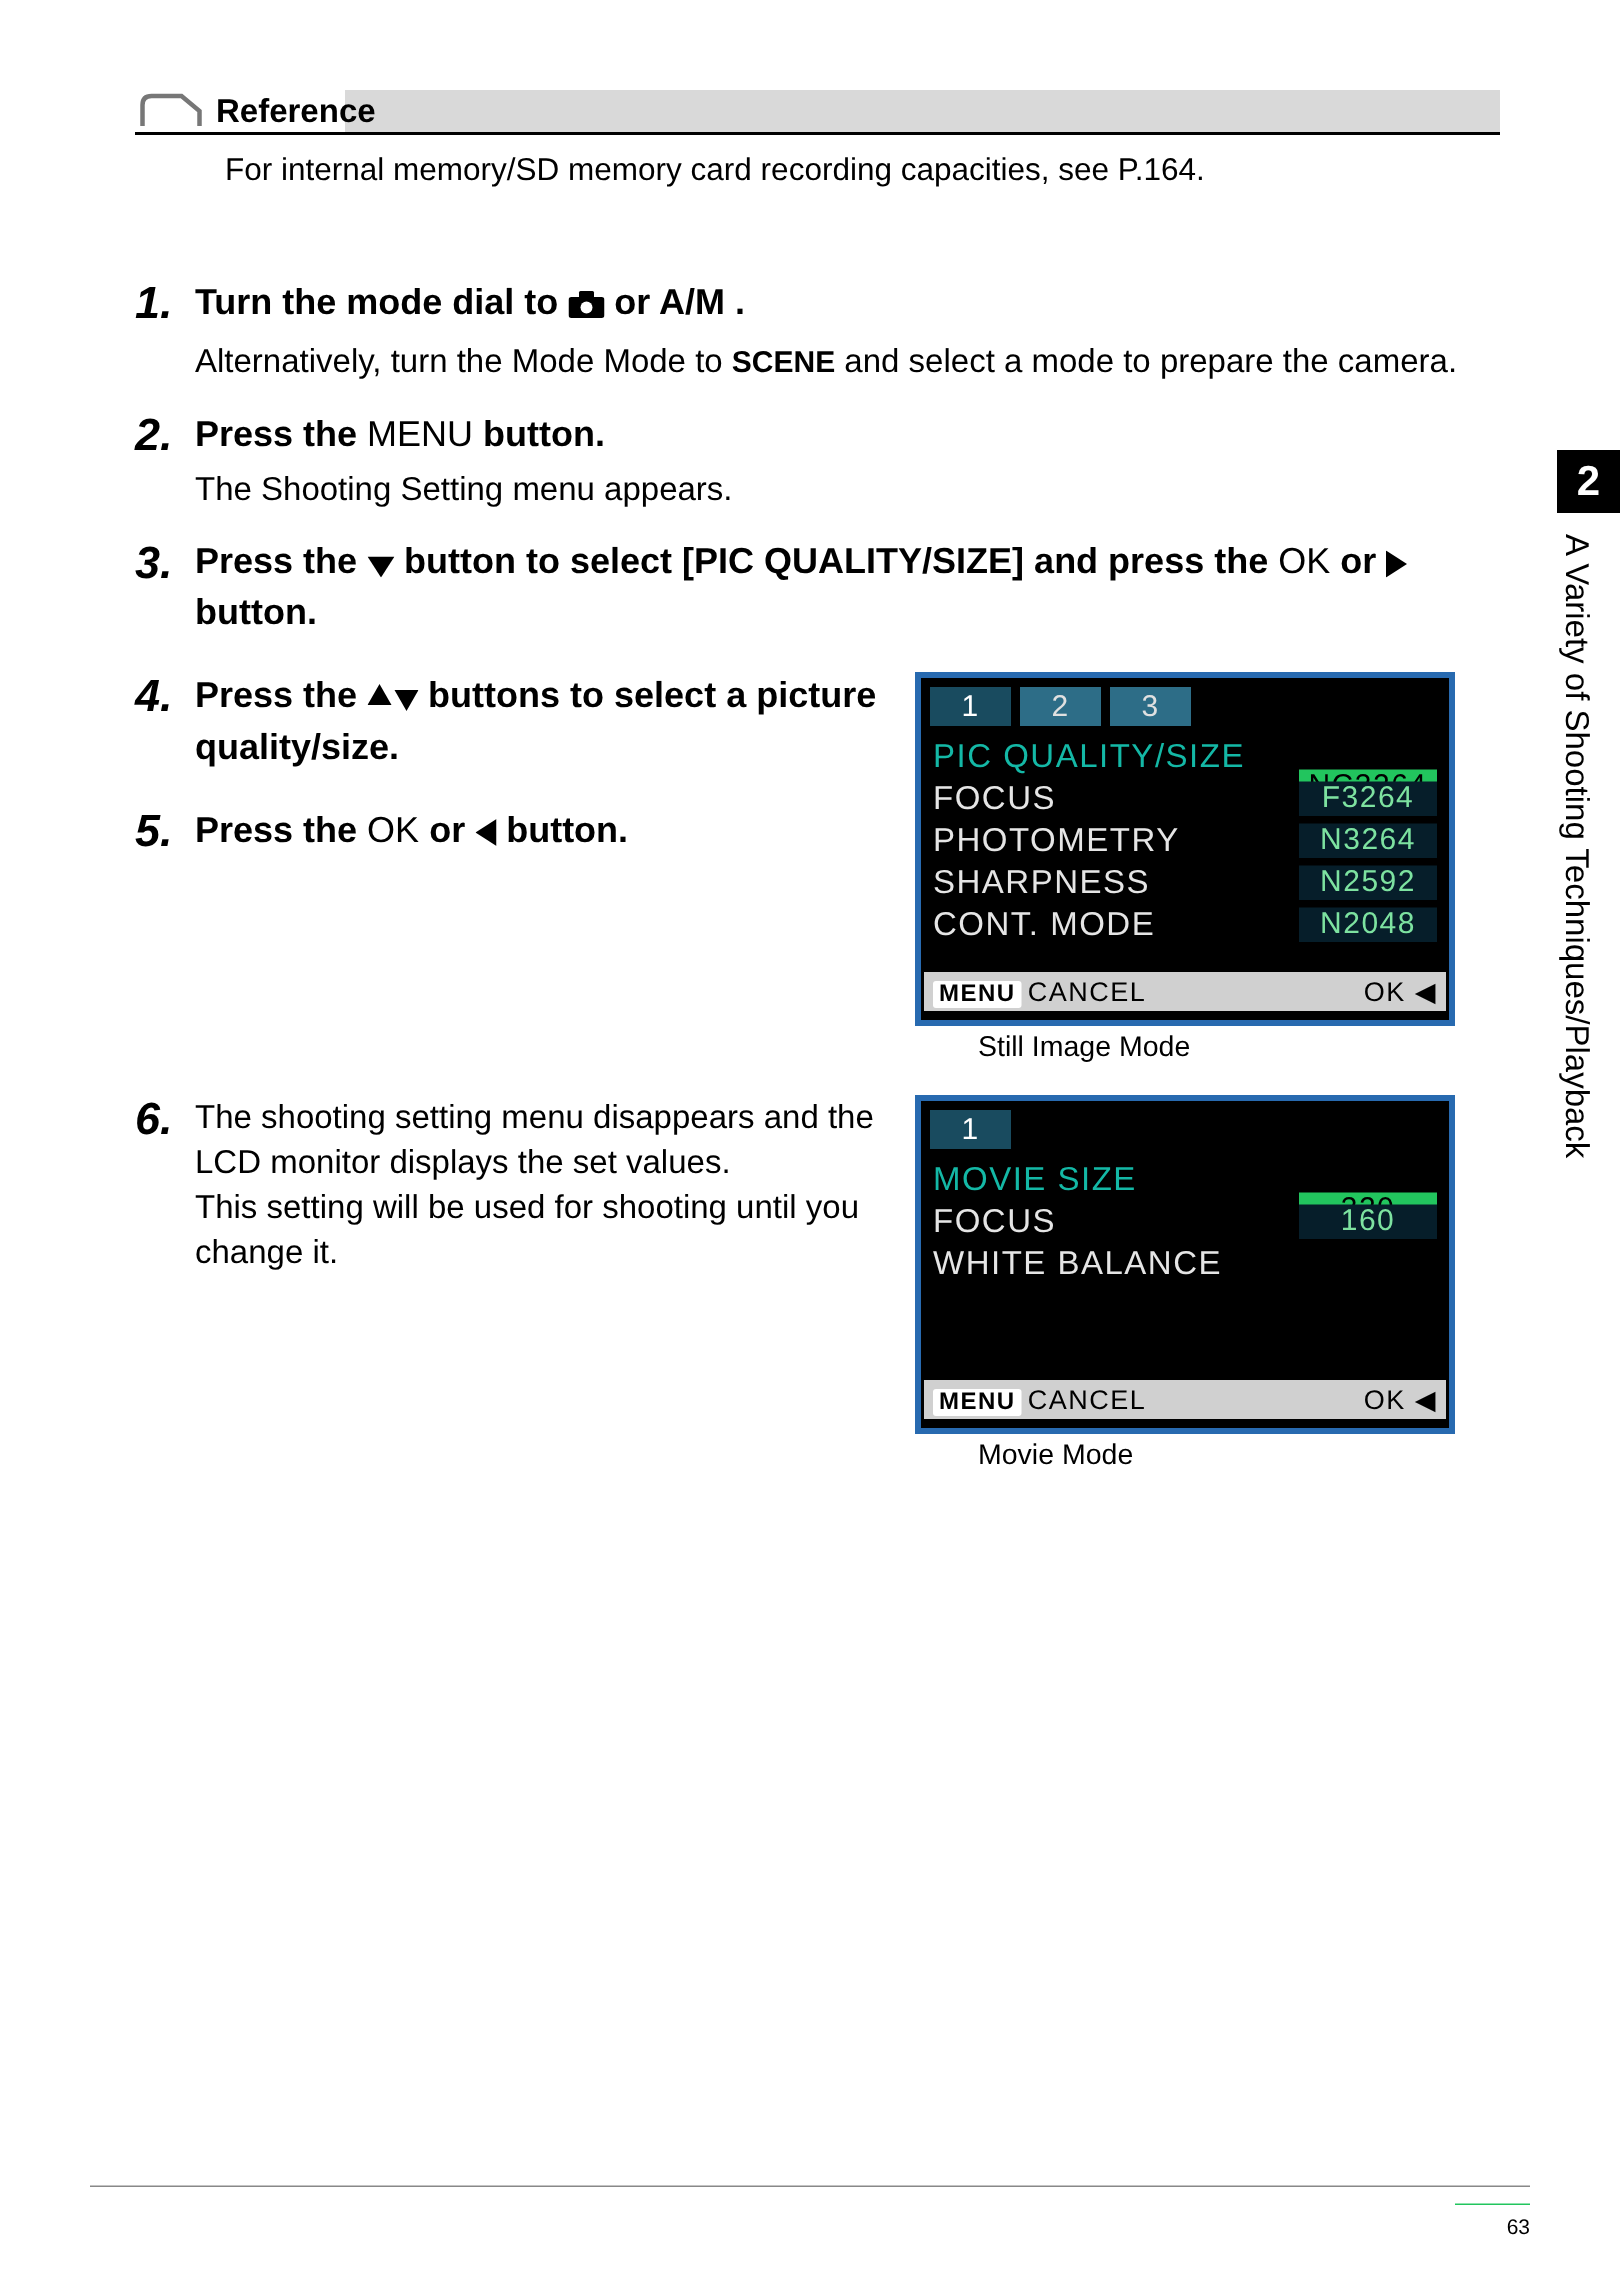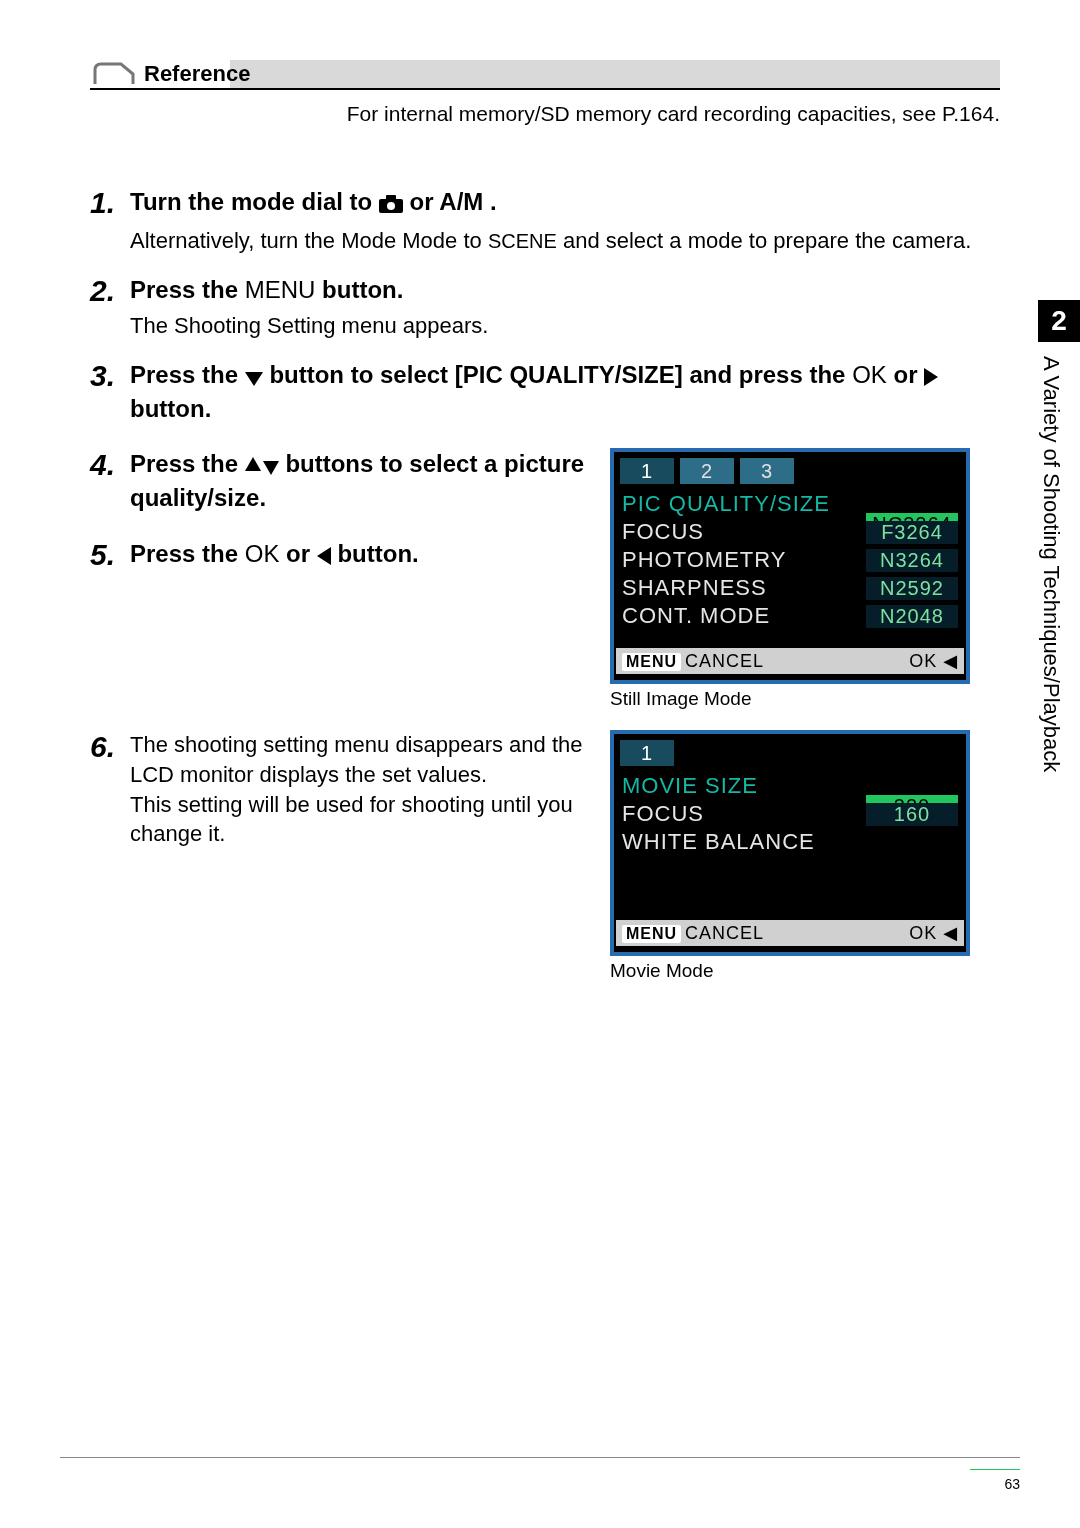--- a/index.html
+++ b/index.html
@@ -14,21 +14,20 @@
   .page {
     position: relative;
     width: 1080px;
     height: 1528px;
     box-sizing: border-box;
     padding: 60px 60px 40px 60px;
   }
   .ref-box {
     margin-left: 30px;
     margin-right: 20px;
-    text-align: right;
   }
   .ref-head {
     display: flex;
     align-items: center;
     border-bottom: 2px solid #000;
     background: linear-gradient(to right, #fff 0, #fff 140px, #d9d9d9 140px, #d9d9d9 100%);
     height: 28px;
     position: relative;
   }
   .ref-head .arrow-ic {
@@ -72,21 +71,21 @@
     font-weight: bold;
     font-size: 24px;
     line-height: 1.3;
     margin-bottom: 6px;
   }
   .head .thin-caps { font-weight: normal; }
   .body {
     font-size: 22px;
     line-height: 1.35;
   }
-  .body .scene { font-weight: normal; font-family: Arial; font-size: 20px; }
+  .body .scene { font-weight: bold; font-family: Arial; font-size: 20px; }
   .row-split {
     display: flex;
     gap: 20px;
   }
   .col-text { flex: 1; }
   .col-img { width: 370px; flex: none; }
   .lcd {
     border: 4px solid #286ab0;
     background: #000;
     color: #fff;
@@ -141,21 +140,21 @@
     background: #d0d0d0;
     color: #000;
     margin: 12px 2px 2px 2px;
     padding: 0 6px;
     font-size: 18px;
     height: 26px;
   }
   .lcd .footer .fl { }
   .lcd .footer .mbtn { background:#fff; color:#000; padding:0 4px; border-radius:2px; font-weight:bold; font-size:16px; display:inline-block; margin-right:4px;}
   .lcd .footer .fr { }
-  .caption { font-size: 19px; margin-top: 4px; }
+  .caption { font-size: 19px; margin-top: 4px; margin-left: 42px; }
   .side-tab {
     position: absolute;
     right: 0;
     top: 300px;
     width: 42px;
     height: 620px;
   }
   .side-tab .chip {
     width: 42px;
     height: 42px;

